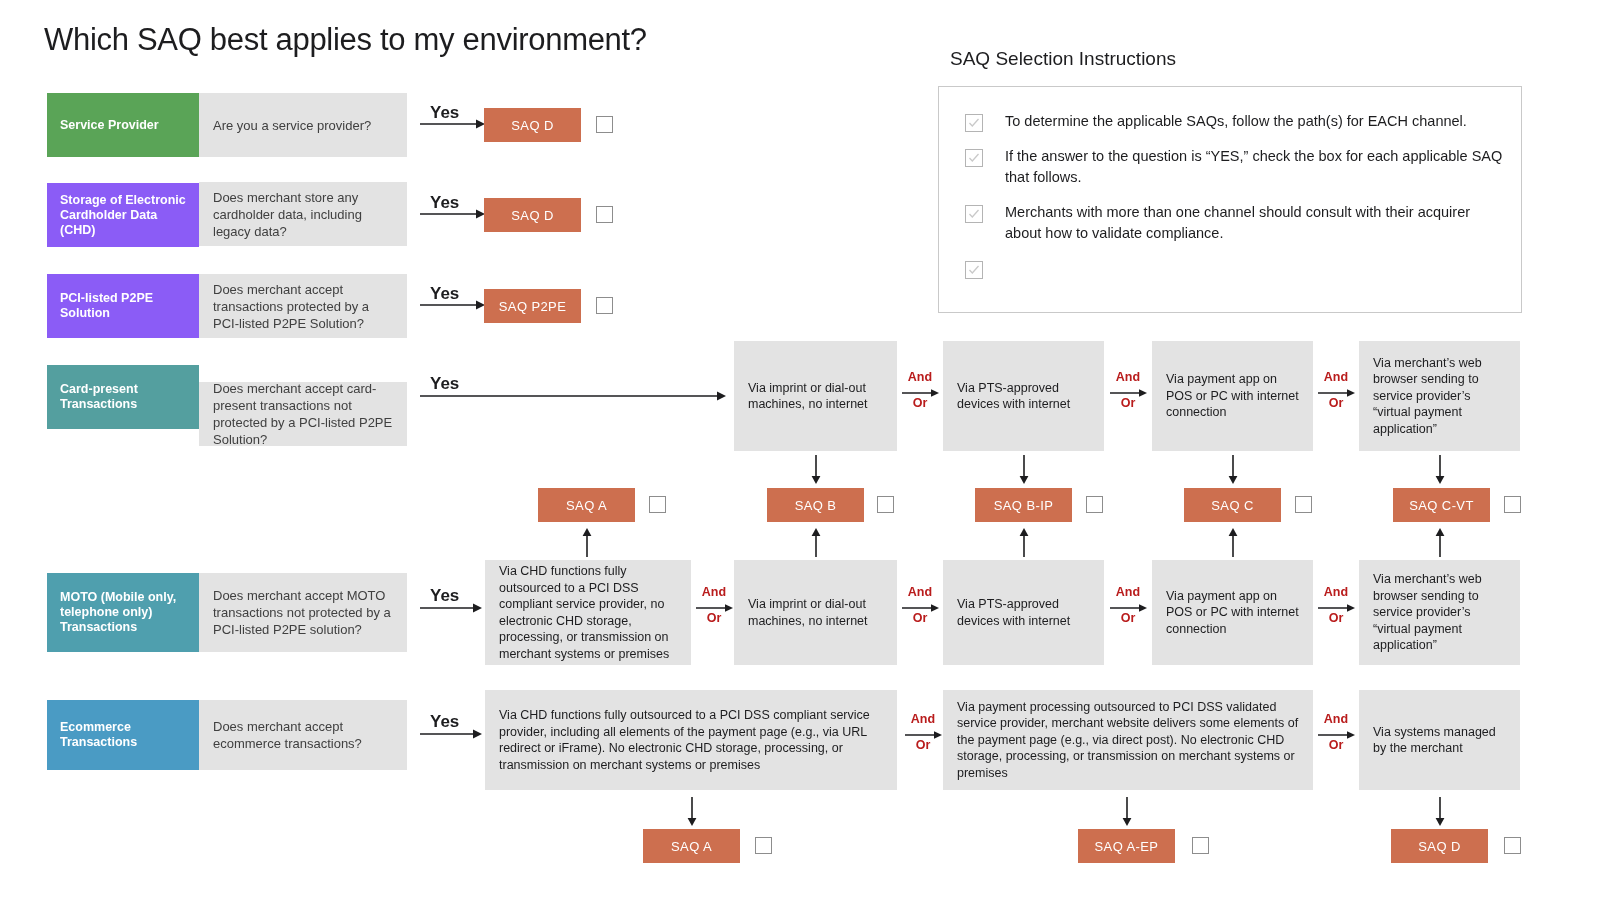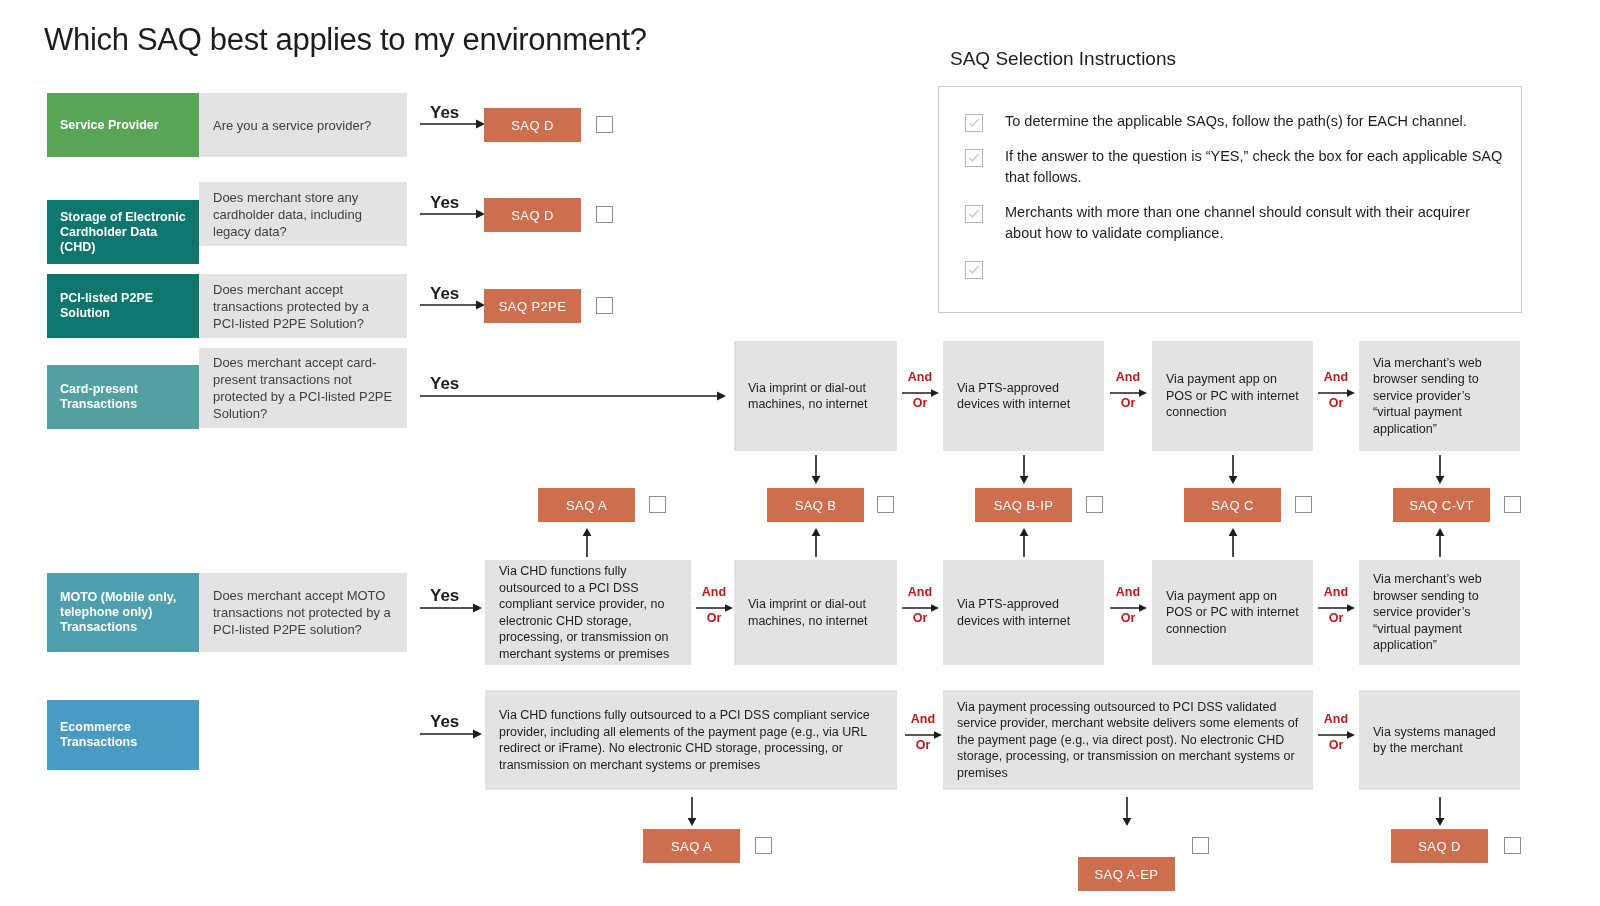--- a/index.html
+++ b/index.html
@@ -144,46 +144,46 @@
   <div class="abs yes-lbl" style="left:430px;top:103px;">Yes</div>
   <div class="abs" style="left:420px;top:118px;">
     <svg class="arrow-svg" width="66" height="12" viewBox="0 0 66 12">
         <line x1="0" y1="6" x2="56" y2="6" stroke="#1d1d1f" stroke-width="1.6"></line>
         <path d="M56 1.6 L65 6 L56 10.4 Z" fill="#1d1d1f"></path>
       </svg>
   </div>
   <div class="abs saq" style="left:484px;top:108px;width:97px;height:34px;">SAQ D</div>
   <div class="abs saq-cb" style="left:596px;top:116px;"></div>
 
-  <div class="abs chan-label" style="top:200px;height:64px;background:#0f766e;">Storage of Electronic Cardholder Data (CHD)</div>
+  <div class="abs chan-label" style="top:183px;height:64px;background:#8b5cf6;">Storage of Electronic Cardholder Data (CHD)</div>
   <div class="abs chan-q" style="top:182px;height:64px;">Does merchant store any cardholder data, including legacy data?</div>
   <div class="abs yes-lbl" style="left:430px;top:193px;">Yes</div>
   <div class="abs" style="left:420px;top:208px;">
     <svg class="arrow-svg" width="66" height="12" viewBox="0 0 66 12">
         <line x1="0" y1="6" x2="56" y2="6" stroke="#1d1d1f" stroke-width="1.6"></line>
         <path d="M56 1.6 L65 6 L56 10.4 Z" fill="#1d1d1f"></path>
       </svg>
   </div>
   <div class="abs saq" style="left:484px;top:198px;width:97px;height:34px;">SAQ D</div>
   <div class="abs saq-cb" style="left:596px;top:206px;"></div>
 
-  <div class="abs chan-label" style="top:274px;height:64px;background:#0f766e;">PCI-listed P2PE Solution</div>
+  <div class="abs chan-label" style="top:274px;height:64px;background:#8b5cf6;">PCI-listed P2PE Solution</div>
   <div class="abs chan-q" style="top:274px;height:64px;">Does merchant accept transactions protected by a PCI-listed P2PE Solution?</div>
   <div class="abs yes-lbl" style="left:430px;top:284px;">Yes</div>
   <div class="abs" style="left:420px;top:299px;">
     <svg class="arrow-svg" width="66" height="12" viewBox="0 0 66 12">
         <line x1="0" y1="6" x2="56" y2="6" stroke="#1d1d1f" stroke-width="1.6"></line>
         <path d="M56 1.6 L65 6 L56 10.4 Z" fill="#1d1d1f"></path>
       </svg>
   </div>
   <div class="abs saq" style="left:484px;top:289px;width:97px;height:34px;">SAQ P2PE</div>
   <div class="abs saq-cb" style="left:596px;top:297px;"></div>
 
   <div class="abs chan-label" style="top:365px;height:64px;background:#549f9f;">Card-present Transactions</div>
-  <div class="abs chan-q" style="top:348px;height:80px;">Does merchant accept card-present transactions not protected by a PCI-listed P2PE Solution?</div>
+  <div class="abs chan-q" style="top:382px;height:64px;">Does merchant accept card-present transactions not protected by a PCI-listed P2PE Solution?</div>
   <div class="abs yes-lbl" style="left:430px;top:374px;">Yes</div>
   <div class="abs" style="left:420px;top:390px;">
     <svg class="arrow-svg" width="307" height="12" viewBox="0 0 307 12">
         <line x1="0" y1="6" x2="297" y2="6" stroke="#1d1d1f" stroke-width="1.6"></line>
         <path d="M297 1.6 L306 6 L297 10.4 Z" fill="#1d1d1f"></path>
       </svg>
   </div>
 
   <div class="abs gbox" style="left:734px;top:341px;width:163px;height:110px;">Via imprint or dial-out machines, no internet</div>
   <div class="abs andor" style="left:900px;top:370px;width:40px;">And</div>
@@ -334,20 +334,21 @@
     <svg class="arrow-svg" width="38" height="10" viewBox="0 0 38 10">
         <line x1="0" y1="5" x2="29" y2="5" stroke="#1d1d1f" stroke-width="1.5"></line>
         <path d="M29 1.2 L37 5 L29 8.8 Z" fill="#1d1d1f"></path>
       </svg>
   </div>
   <div class="abs andor" style="left:1316px;top:611px;width:40px;">Or</div>
 
   <div class="abs gbox" style="left:1359px;top:560px;width:161px;height:105px;">Via merchant’s web browser sending to service provider’s “virtual payment application”</div>
 
   <div class="abs chan-label" style="top:700px;height:70px;background:#4a9bc4;">Ecommerce Transactions</div>
+  <div class="abs chan-q" style="top:700px;height:70px;">Does merchant accept ecommerce transactions?</div>
   <div class="abs yes-lbl" style="left:430px;top:712px;">Yes</div>
   <div class="abs" style="left:420px;top:728px;">
     <svg class="arrow-svg" width="63" height="12" viewBox="0 0 63 12">
         <line x1="0" y1="6" x2="53" y2="6" stroke="#1d1d1f" stroke-width="1.6"></line>
         <path d="M53 1.6 L62 6 L53 10.4 Z" fill="#1d1d1f"></path>
       </svg>
   </div>
 
   <div class="abs gbox" style="left:485px;top:690px;width:412px;height:100px;">Via CHD functions fully outsourced to a PCI DSS compliant service provider, including all elements of the payment page (e.g., via URL redirect or iFrame). No electronic CHD storage, processing, or transmission on merchant systems or premises</div>
   <div class="abs andor" style="left:903px;top:712px;width:40px;">And</div>
@@ -386,19 +387,19 @@
   <div class="abs" style="left:1434px;top:797px;">
     <svg class="arrow-svg" width="12" height="30" viewBox="0 0 12 30">
         <line x1="6" y1="0" x2="6" y2="21" stroke="#1d1d1f" stroke-width="1.6"></line>
         <path d="M1.6 21 L6 29 L10.4 21 Z" fill="#1d1d1f"></path>
       </svg>
   </div>
 
   <div class="abs saq" style="left:643px;top:829px;width:97px;height:34px;">SAQ A</div>
   <div class="abs saq-cb" style="left:755px;top:837px;"></div>
 
-  <div class="abs saq" style="left:1078px;top:829px;width:97px;height:34px;margin-top:28px;">SAQ A-EP</div>
+  <div class="abs saq" style="left:1078px;top:829px;width:97px;height:34px;">SAQ A-EP</div>
   <div class="abs saq-cb" style="left:1192px;top:837px;"></div>
 
   <div class="abs saq" style="left:1391px;top:829px;width:97px;height:34px;">SAQ D</div>
   <div class="abs saq-cb" style="left:1504px;top:837px;"></div>
 
 </div>
 
 </body></html>

